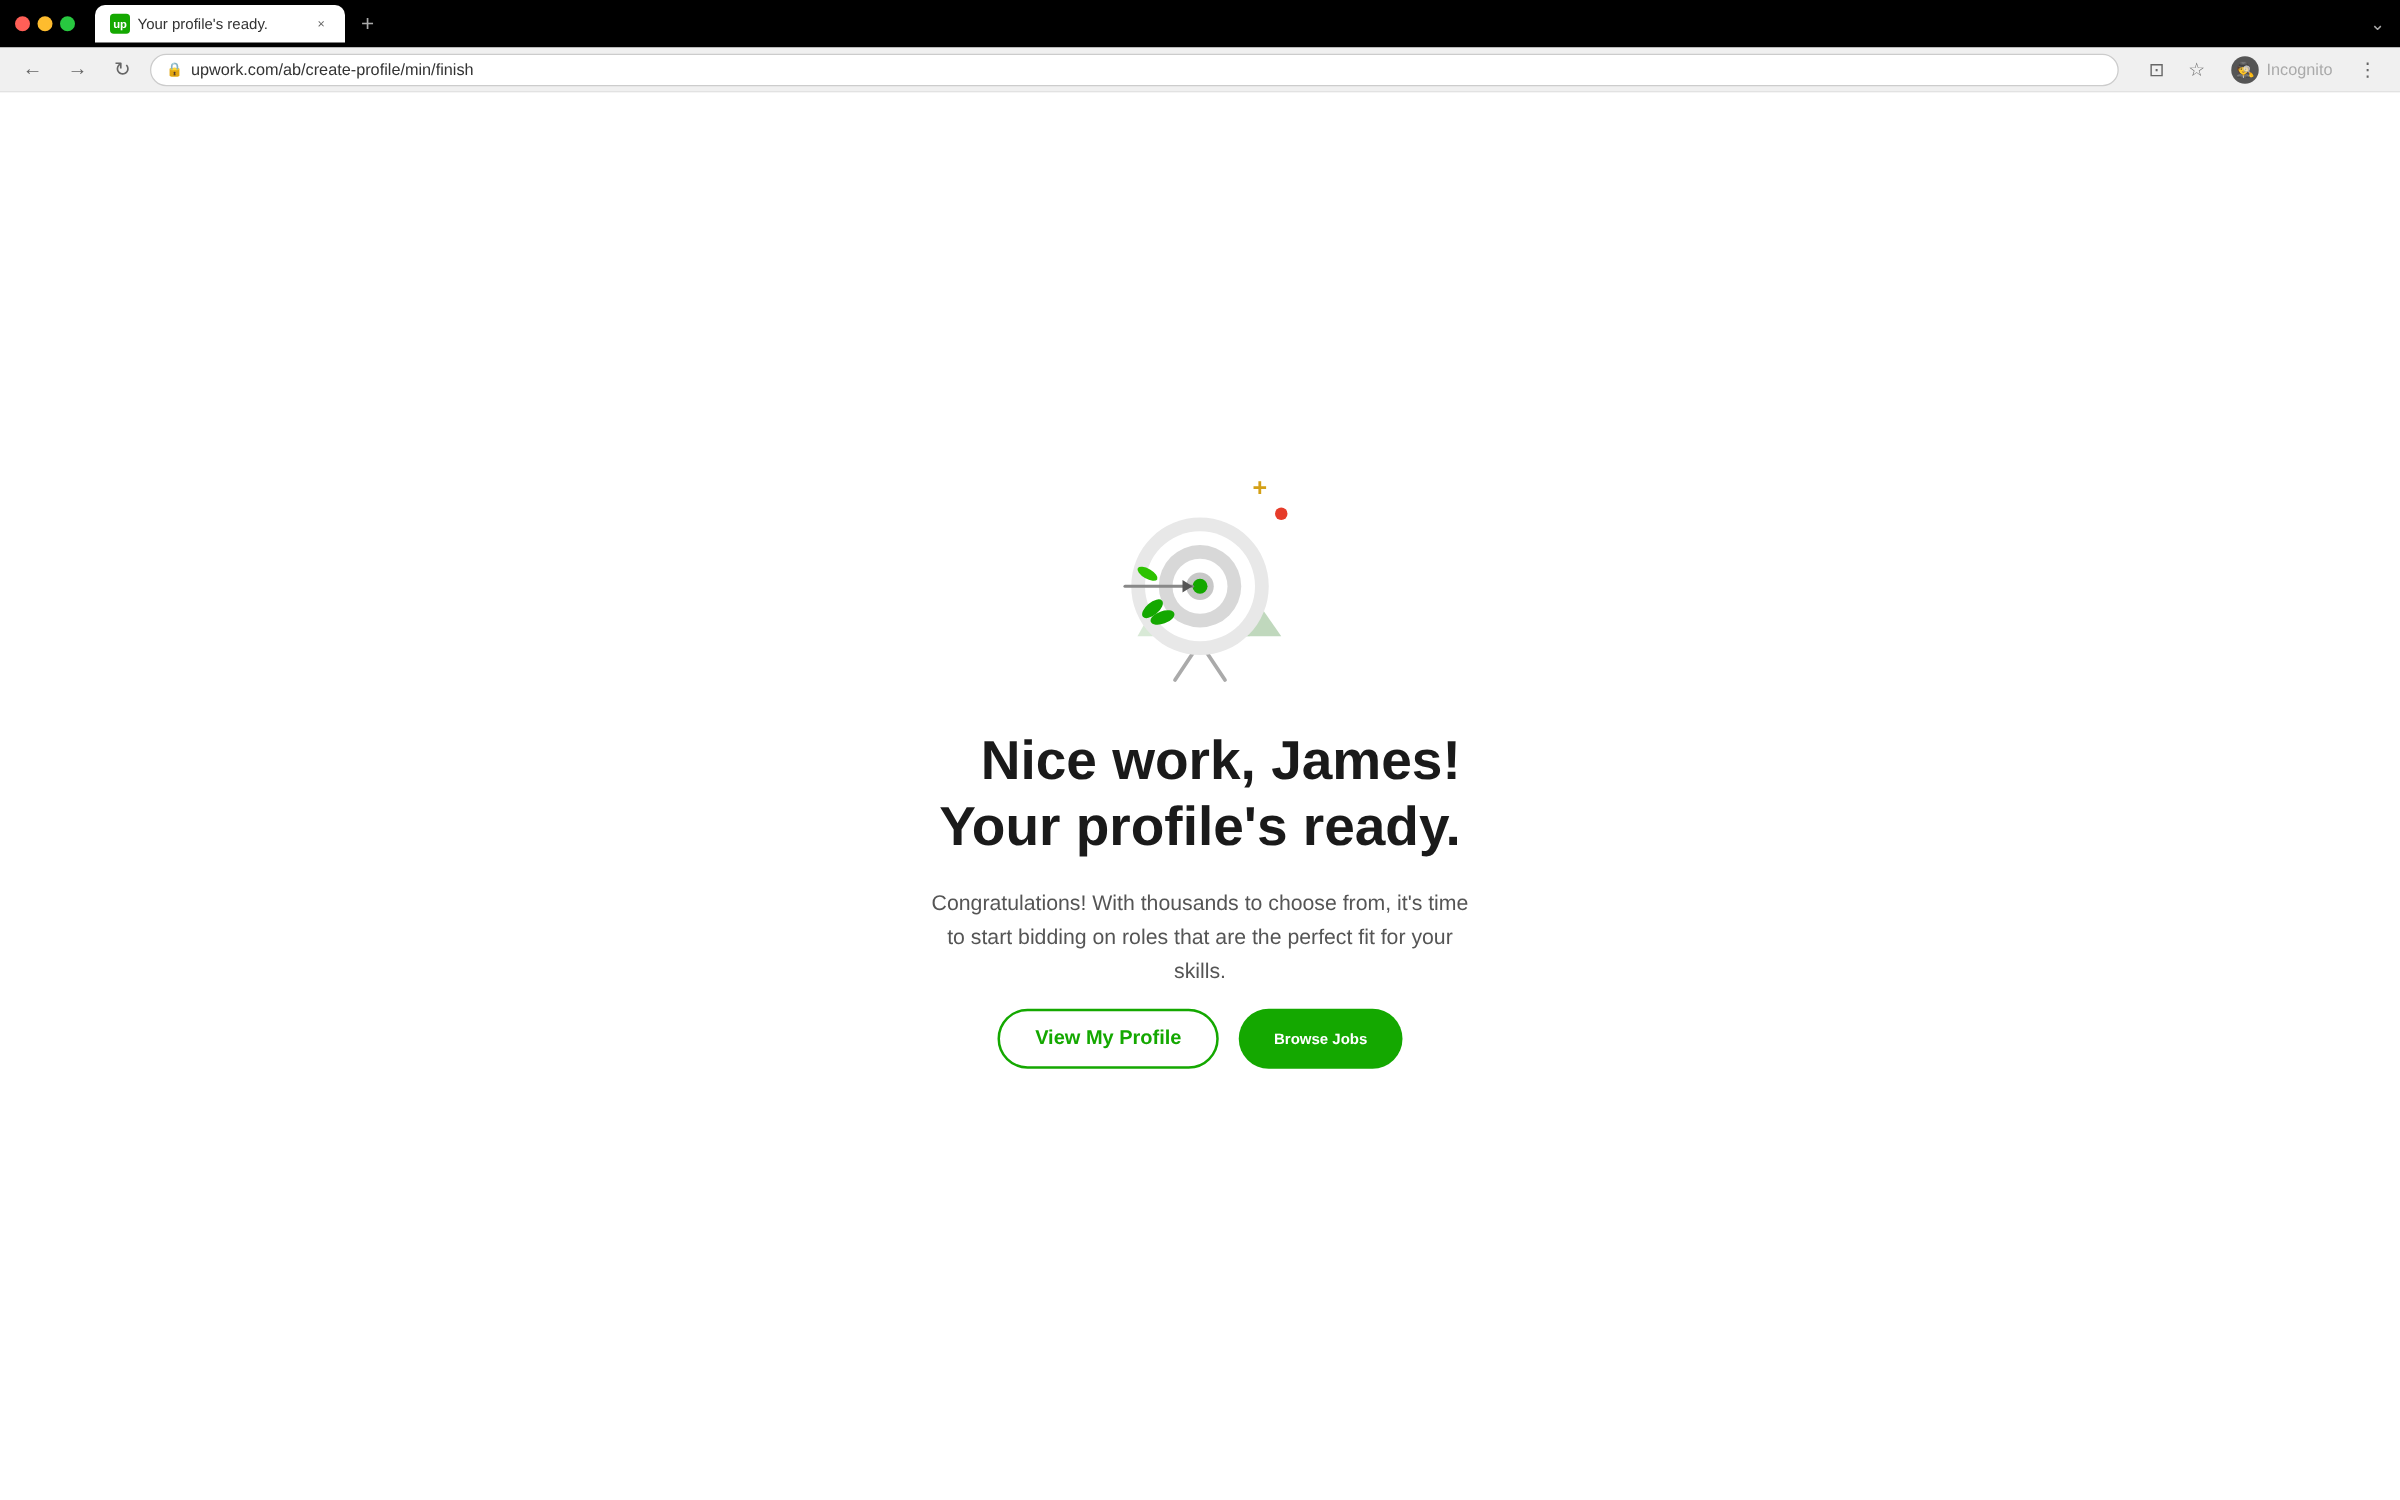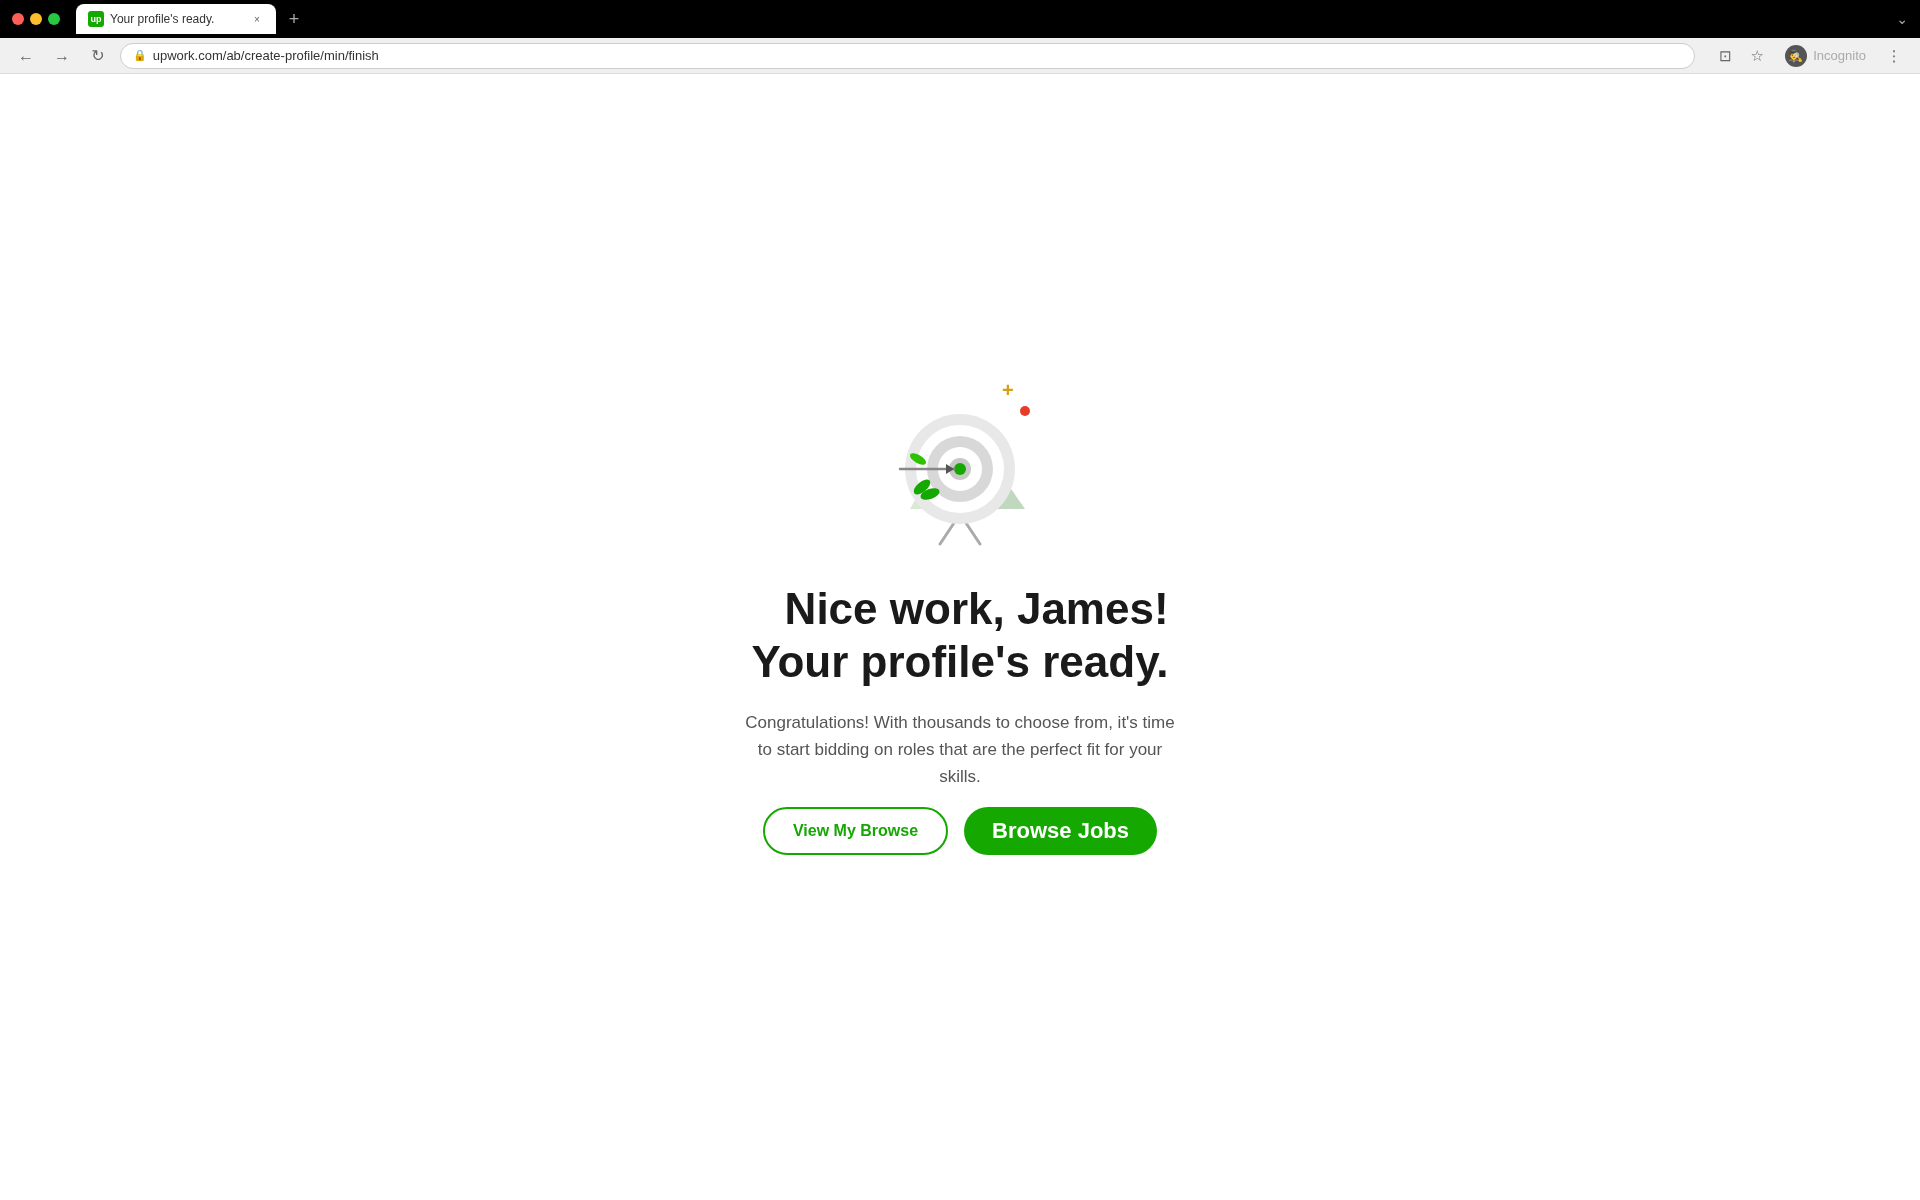--- a/index.html
+++ b/index.html
@@ -280,21 +280,21 @@
       display: flex;
       align-items: center;
       justify-content: center;
     }
     .btn-filled {
       height: 48px;
       padding: 0 28px;
       border: none;
       background: #14a800;
       color: #fff;
-      font-size: 22px;
+      font-size: 12px;
       font-weight: 600;
       border-radius: 24px;
       cursor: pointer;
       display: flex;
       align-items: center;
       justify-content: center;
     }
   </style>
 </head>
 <body>
@@ -372,18 +372,18 @@
     </div>
 
     <div class="headline">
       <div>Nice work, James!</div>
       <div>Your profile's ready.</div>
     </div>
 
     <p class="subtext">Congratulations! With thousands to choose from, it's time to start bidding on roles that are the perfect fit for your skills.</p>
 
     <div class="button-row">
-      <button class="btn-outline">View My Browse</button>
+      <button class="btn-outline">View My Profile</button>
       <button class="btn-filled">Browse Jobs</button>
     </div>
 
   </div>
 </div>
 
 </body></html>

